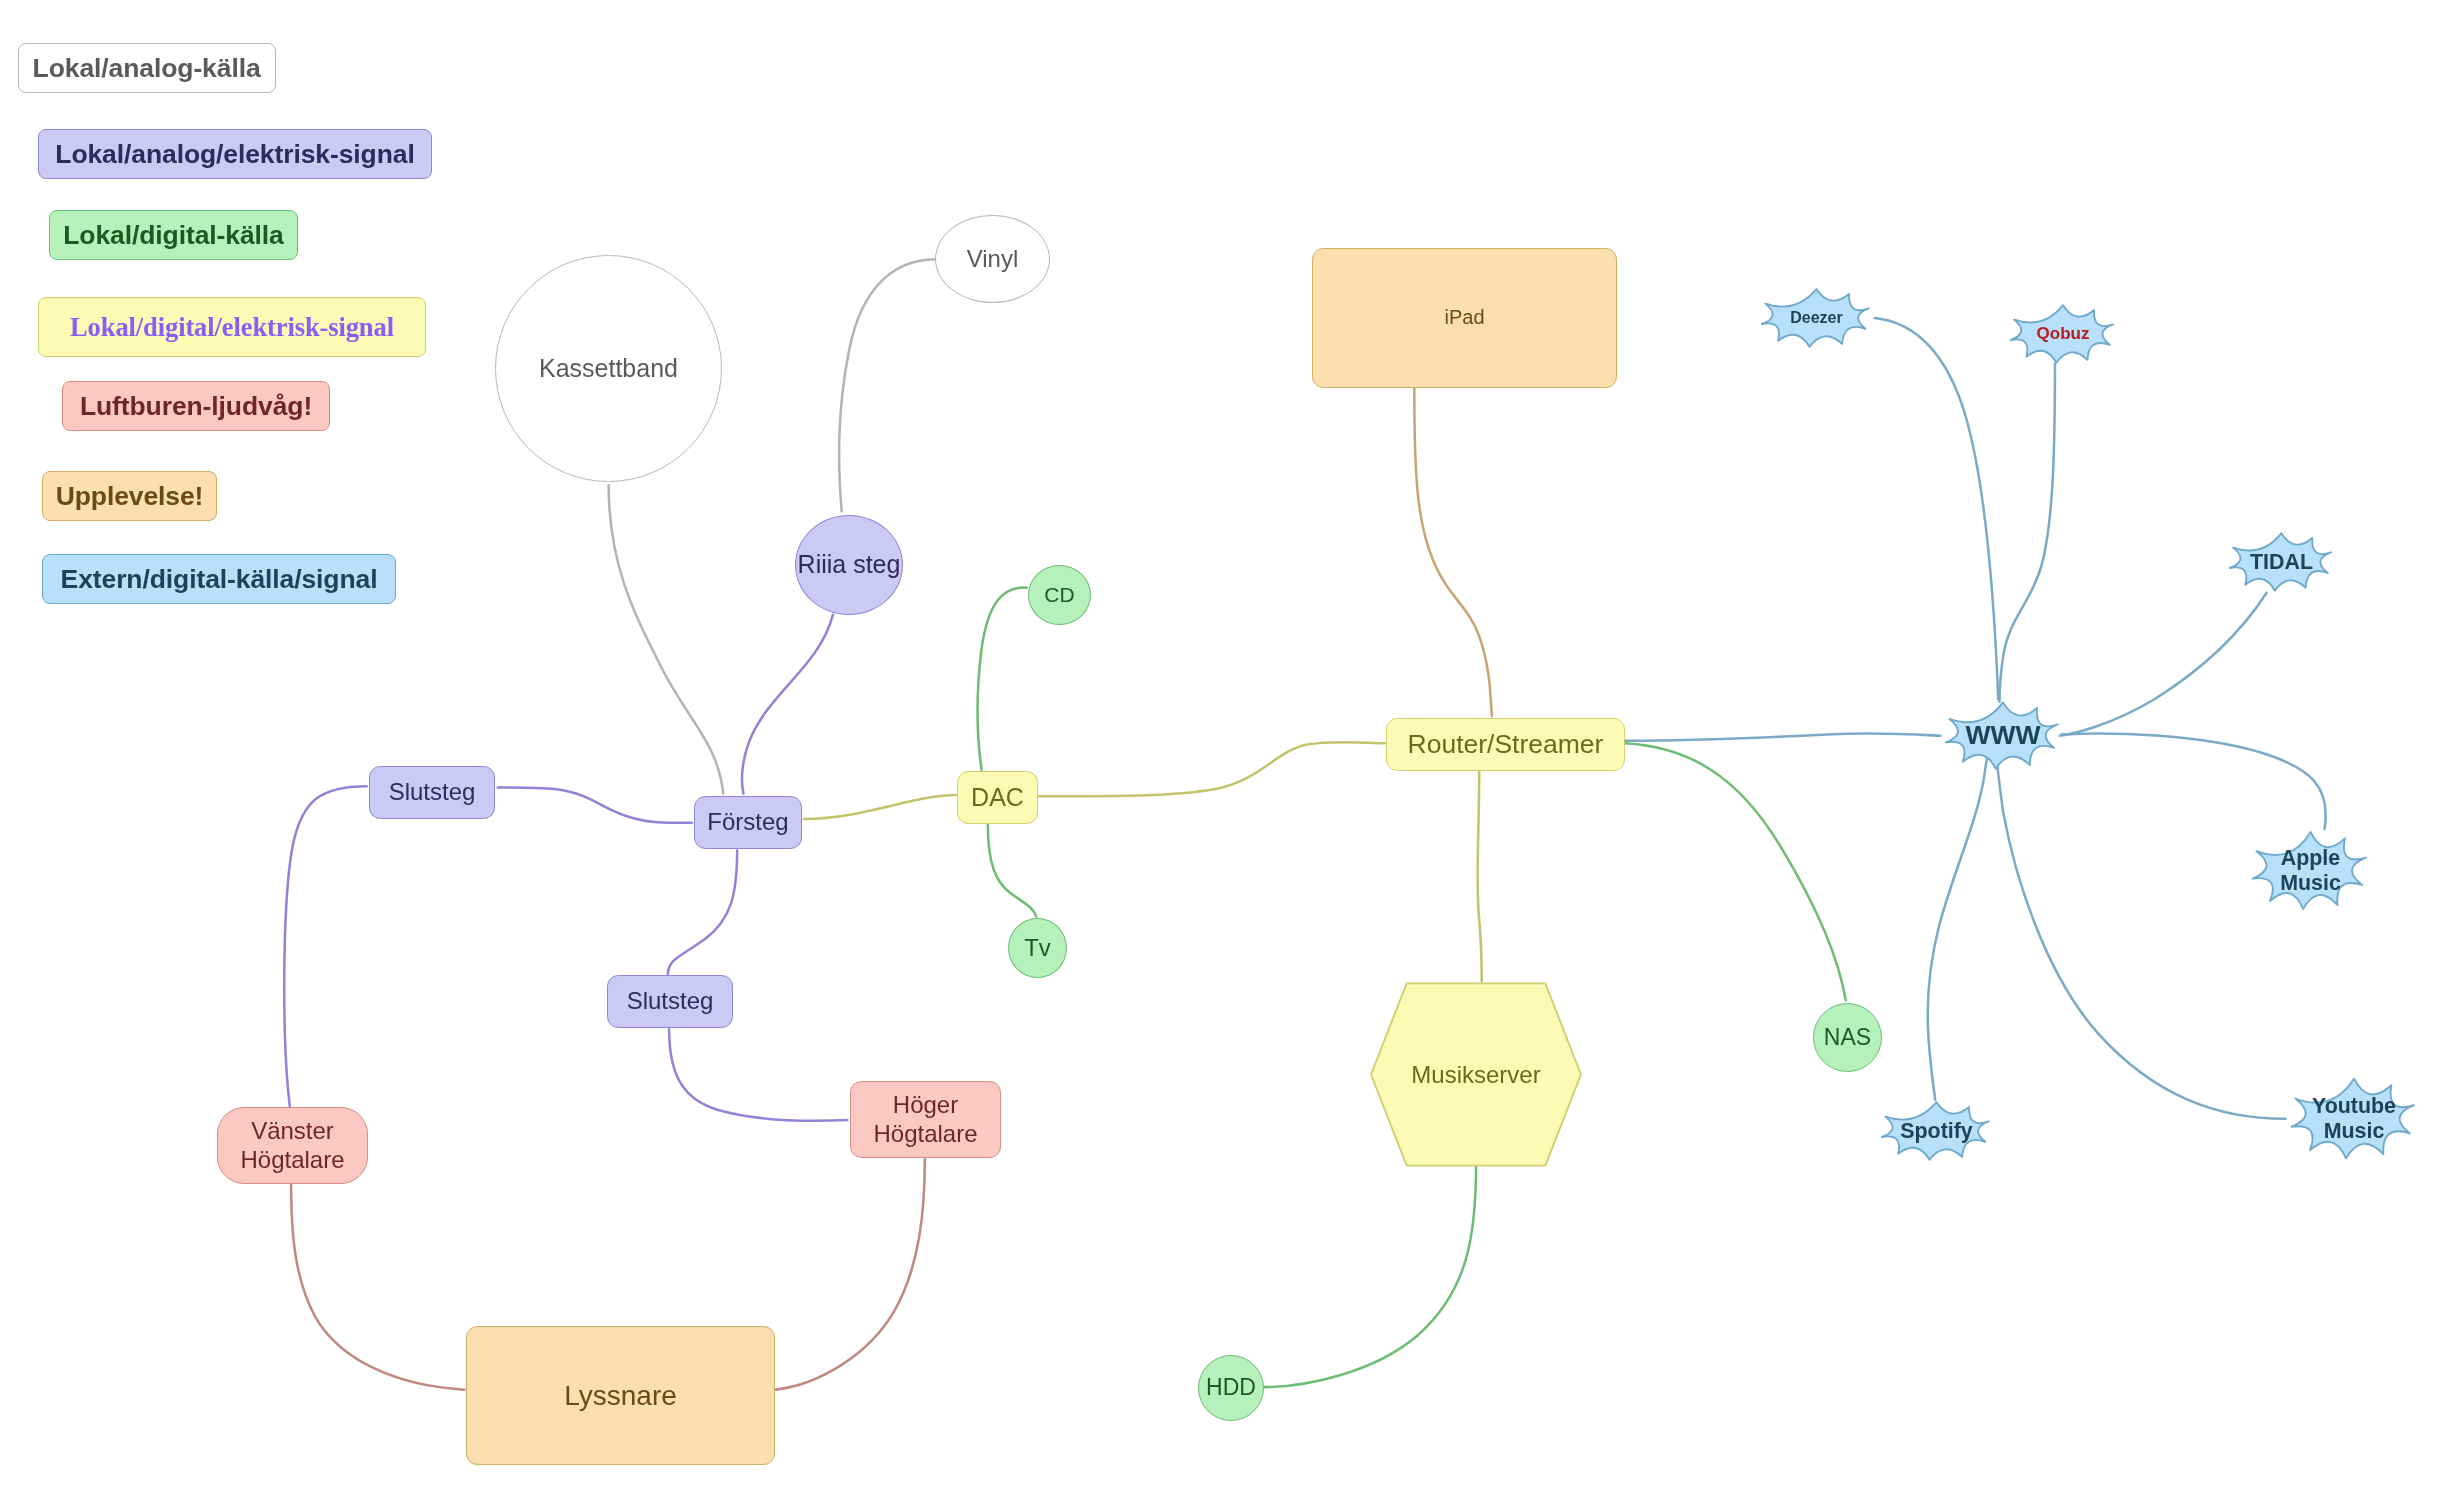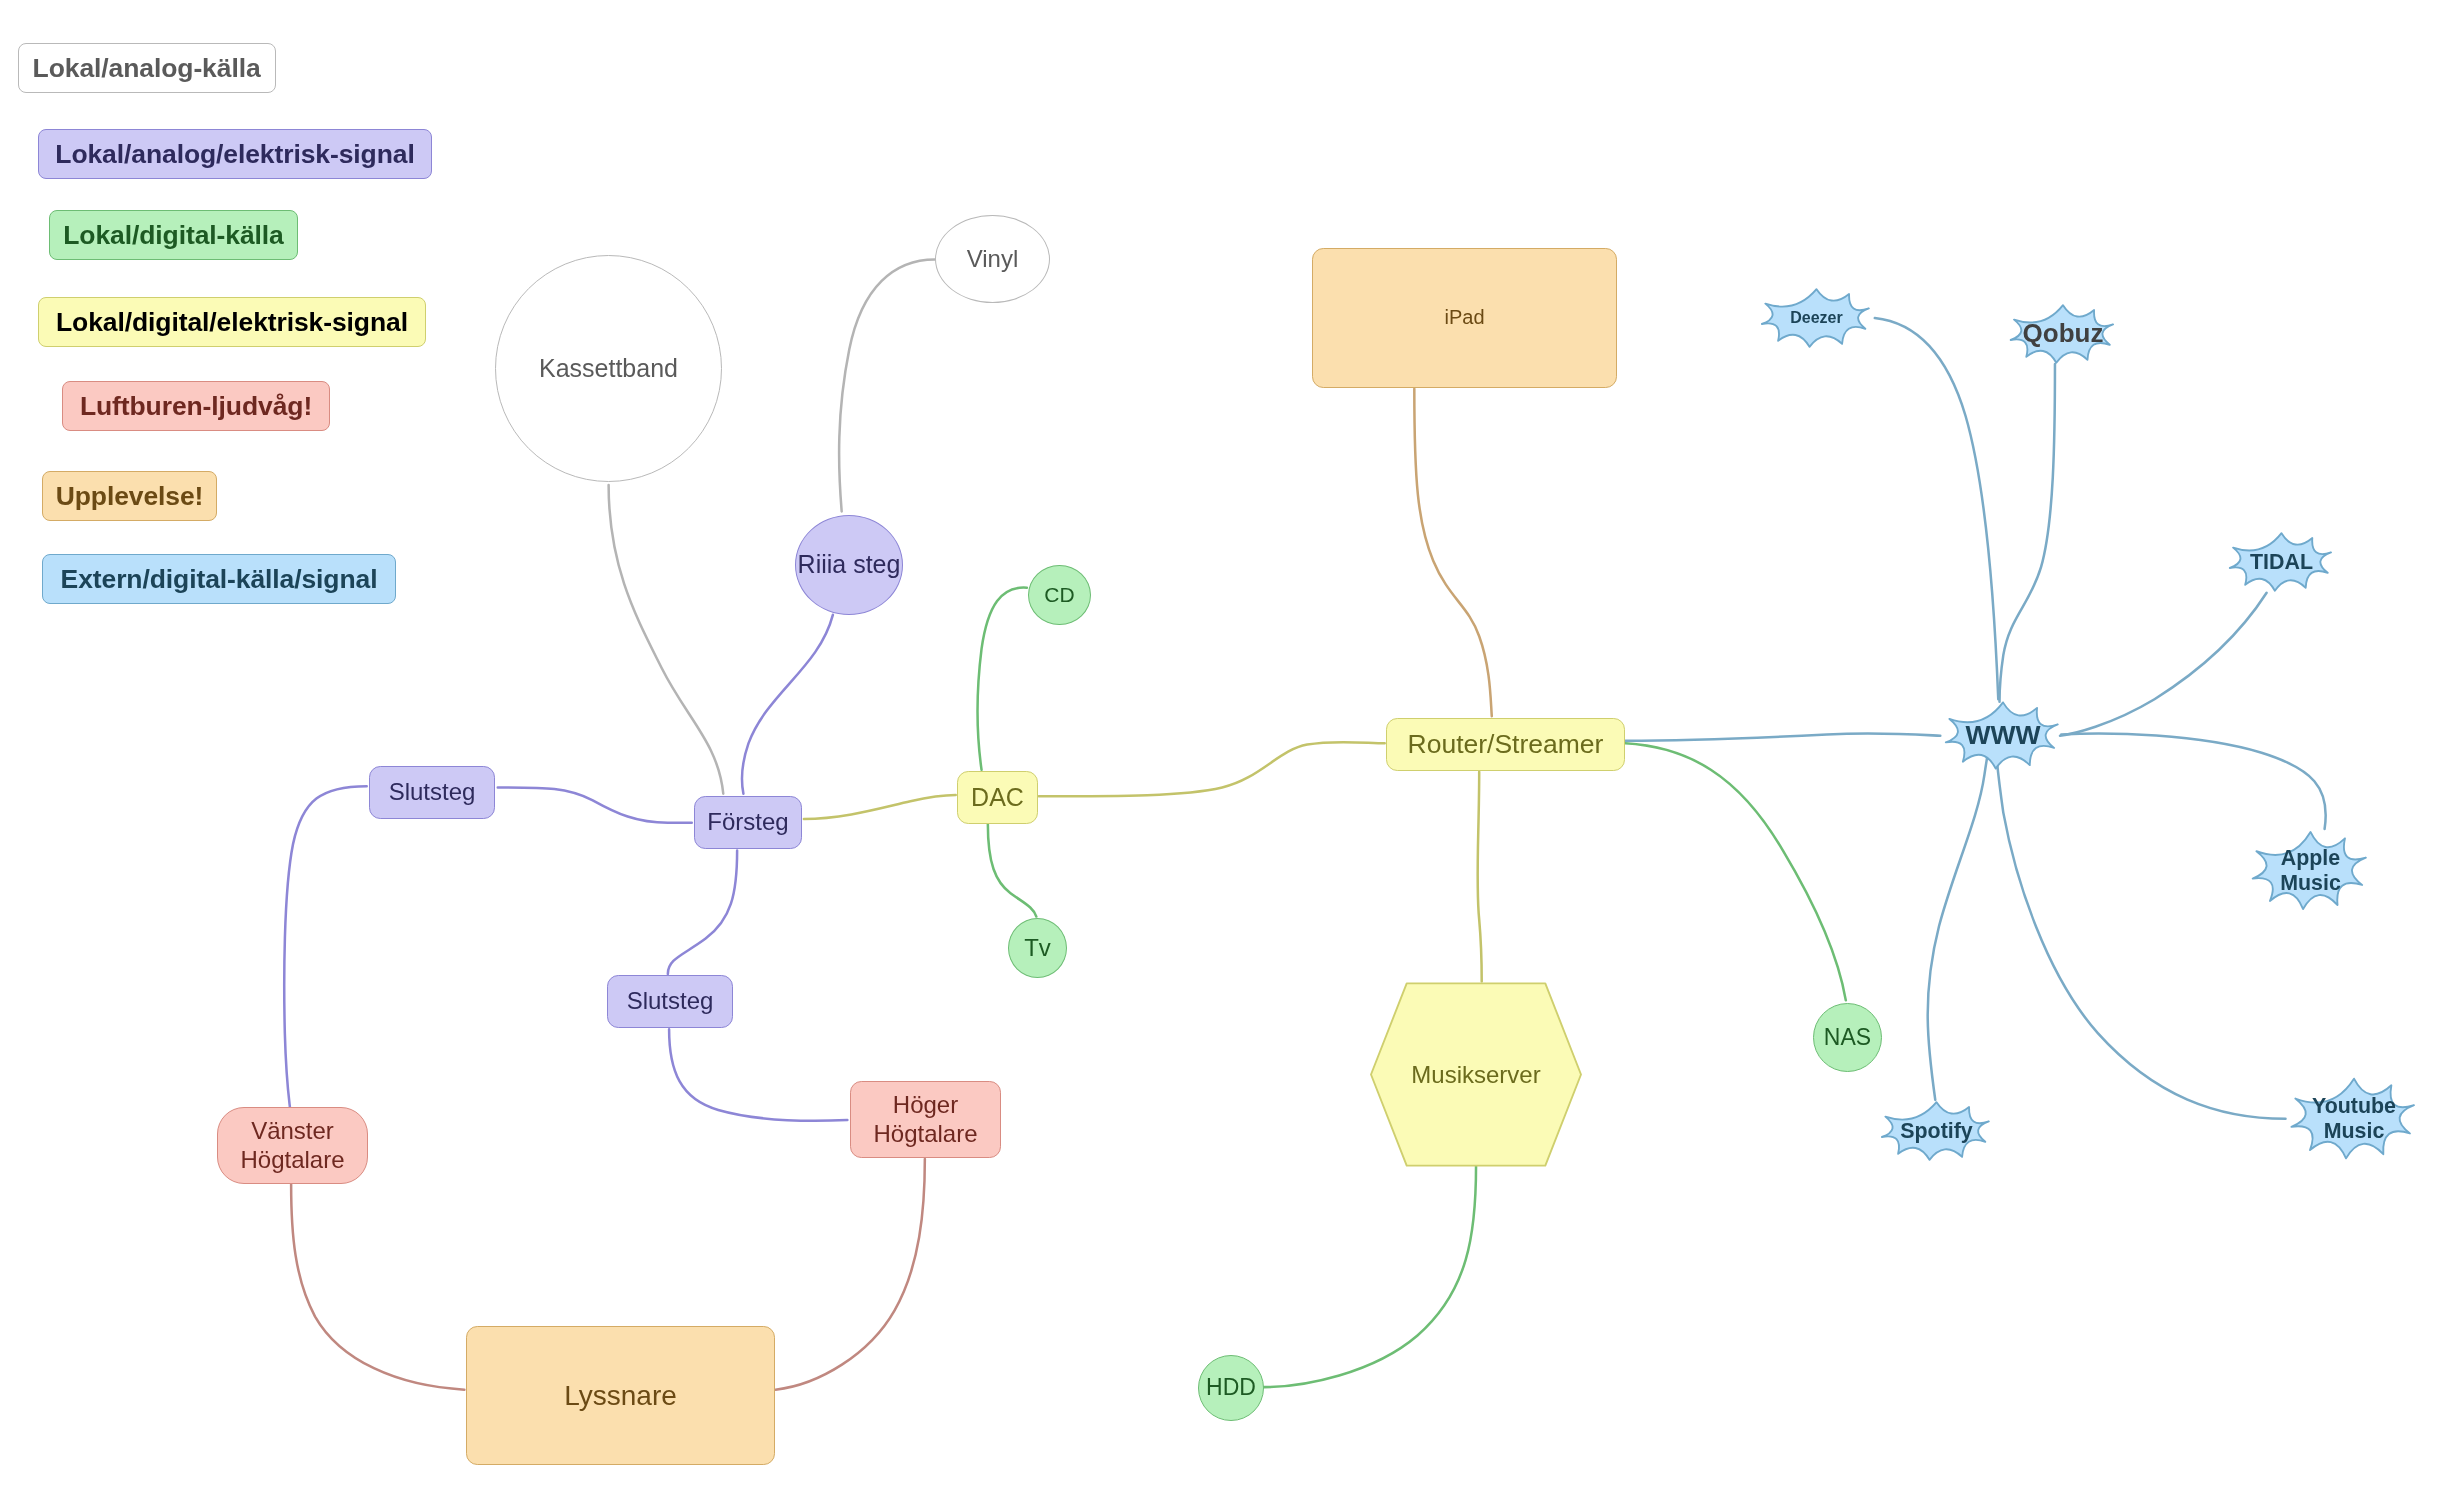--- a/index.html
+++ b/index.html
@@ -54,21 +54,21 @@
       <path d="M 3262,578 C 3262,700 3260,830 3240,900 C 3222,960 3190,980 3180,1040 C 3174,1080 3174,1100 3174,1114" fill="none" stroke="#7aaac6" stroke-width="4" stroke-linecap="round"></path>
       <path d="M 3598,941 C 3560,1000 3500,1060 3420,1110 C 3350,1152 3290,1165 3270,1168" fill="none" stroke="#7aaac6" stroke-width="4" stroke-linecap="round"></path>
       <path d="M 3690,1316 C 3700,1250 3670,1220 3590,1195 C 3490,1165 3350,1162 3272,1166" fill="none" stroke="#7aaac6" stroke-width="4" stroke-linecap="round"></path>
       <path d="M 3072,1746 C 3060,1660 3050,1580 3078,1470 C 3102,1380 3140,1300 3150,1230 C 3156,1190 3158,1180 3160,1172" fill="none" stroke="#7aaac6" stroke-width="4" stroke-linecap="round"></path>
       <path d="M 3628,1776 C 3520,1776 3420,1740 3330,1640 C 3250,1550 3200,1400 3180,1290 C 3170,1220 3168,1190 3168,1176" fill="none" stroke="#7aaac6" stroke-width="4" stroke-linecap="round"></path>
     </svg>
   <div class="legend" id="legend">
       <div class="lg" style="left: 17.6px; top: 43px; width: 258px; height: 50px; background: rgb(255, 255, 255); border-color: rgb(185, 185, 185); color: rgb(90, 90, 90);">Lokal/analog-källa</div>
       <div class="lg" style="left: 38px; top: 129px; width: 394px; height: 50px; background: rgb(205, 201, 245); border-color: rgb(141, 134, 214); color: rgb(46, 42, 92);">Lokal/analog/elektrisk-signal</div>
       <div class="lg" style="left: 49px; top: 210px; width: 249px; height: 50px; background: rgb(182, 240, 187); border-color: rgb(109, 189, 116); color: rgb(29, 90, 35);">Lokal/digital-källa</div>
-      <div class="lg" style="left: 38px; top: 297px; width: 388px; height: 50px; background: rgb(251, 251, 182); border-color: rgb(207, 207, 110); color: #000000;">Lokal/digital/elektrisk-signal</div>
+      <div class="lg" style="left: 38px; top: 297px; width: 388px; height: 60px; background: rgb(251, 251, 182); border-color: rgb(207, 207, 110); color: #8b5cf6; font-family: Liberation Serif, serif;">Lokal/digital/elektrisk-signal</div>
       <div class="lg" style="left: 42px; top: 381px; width: 268px; height: 50px; background: rgb(251, 201, 194); border-color: rgb(217, 140, 130); color: rgb(110, 40, 32); margin-left: 20px;">Luftburen-ljudvåg!</div>
       <div class="lg" style="left: 42px; top: 471px; width: 175px; height: 50px; background: rgb(251, 223, 174); border-color: rgb(212, 171, 101); color: rgb(107, 74, 20);">Upplevelse!</div>
       <div class="lg" style="left: 42px; top: 554px; width: 354px; height: 50px; background: rgb(185, 224, 251); border-color: rgb(111, 169, 204); color: rgb(28, 68, 88);">Extern/digital-källa/signal</div>
     </div>
   <div id="nodes">
       <div class="node ellipse" style="left: 495px; top: 255px; width: 227px; height: 227px; background: rgb(255, 255, 255); border-color: rgb(185, 185, 185); color: rgb(90, 90, 90); font-size: 25px;">
         <div><span>Kassettband</span></div>
       </div>
       <div class="node ellipse" style="left: 935px; top: 215px; width: 115px; height: 88px; background: rgb(255, 255, 255); border-color: rgb(185, 185, 185); color: rgb(90, 90, 90); font-size: 24px;">
         <div><span>Vinyl</span></div>
@@ -136,21 +136,21 @@
           <path d="M 93.0 1.9 Q 114.8 34.3 145.1 9.6 Q 143.9 44.4 176.7 32.6 Q 145.5 44.1 171.1 65.3 Q 136.9 53.1 133.9 89.3 Q 105.2 63.0 81.8 94.1 Q 62.1 61.0 31.6 84.5 Q 39.3 51.0 5.6 57.6 Q 36.8 46.1 11.2 25.0 Q 59.9 41.2 93.0 1.9 Z" fill="#b9e0fb" stroke="#6fa9cc" stroke-width="3" stroke-linejoin="round"></path>
         </svg>
         <div class="cloudlabel" style="font-size: 16px; color: rgb(28, 68, 88); font-weight: 600;">
           <div><span>Deezer</span></div>
         </div>
       </div>
       <div class="cloudwrap" style="left: 2007px; top: 304px; width: 112px; height: 60px;">
         <svg width="112" height="60" viewBox="0 0 178 96" overflow="visible">
           <path d="M 89.0 1.9 Q 109.5 34.2 138.8 9.6 Q 136.5 44.0 169.1 32.6 Q 138.0 44.3 163.8 65.3 Q 129.9 53.4 128.2 89.3 Q 100.5 63.0 78.3 94.1 Q 59.9 61.0 30.3 84.5 Q 38.9 51.5 5.3 57.6 Q 36.4 45.9 10.7 25.0 Q 58.0 41.1 89.0 1.9 Z" fill="#b9e0fb" stroke="#6fa9cc" stroke-width="3" stroke-linejoin="round"></path>
         </svg>
-        <div class="cloudlabel" style="font-size: 26px; color: #404040; font-weight: 600;">
+        <div class="cloudlabel" style="font-size: 17px; color: #b91c1c; font-weight: 600;">
           <div><span>Qobuz</span></div>
         </div>
       </div>
       <div class="cloudwrap" style="left: 2226px; top: 532px; width: 111px; height: 60px;">
         <svg width="111" height="60" viewBox="0 0 176 96" overflow="visible">
           <path d="M 88.0 1.9 Q 108.2 34.2 137.3 9.6 Q 134.7 43.9 167.2 32.6 Q 136.1 44.4 161.9 65.3 Q 128.1 53.5 126.7 89.3 Q 99.3 63.0 77.4 94.1 Q 59.4 61.1 29.9 84.5 Q 38.8 51.6 5.3 57.6 Q 36.4 45.9 10.6 25.0 Q 57.5 41.0 88.0 1.9 Z" fill="#b9e0fb" stroke="#6fa9cc" stroke-width="3" stroke-linejoin="round"></path>
         </svg>
         <div class="cloudlabel" style="font-size: 21.4px; color: rgb(28, 68, 88); font-weight: 600;">
           <div><span>TIDAL</span></div>
         </div>

